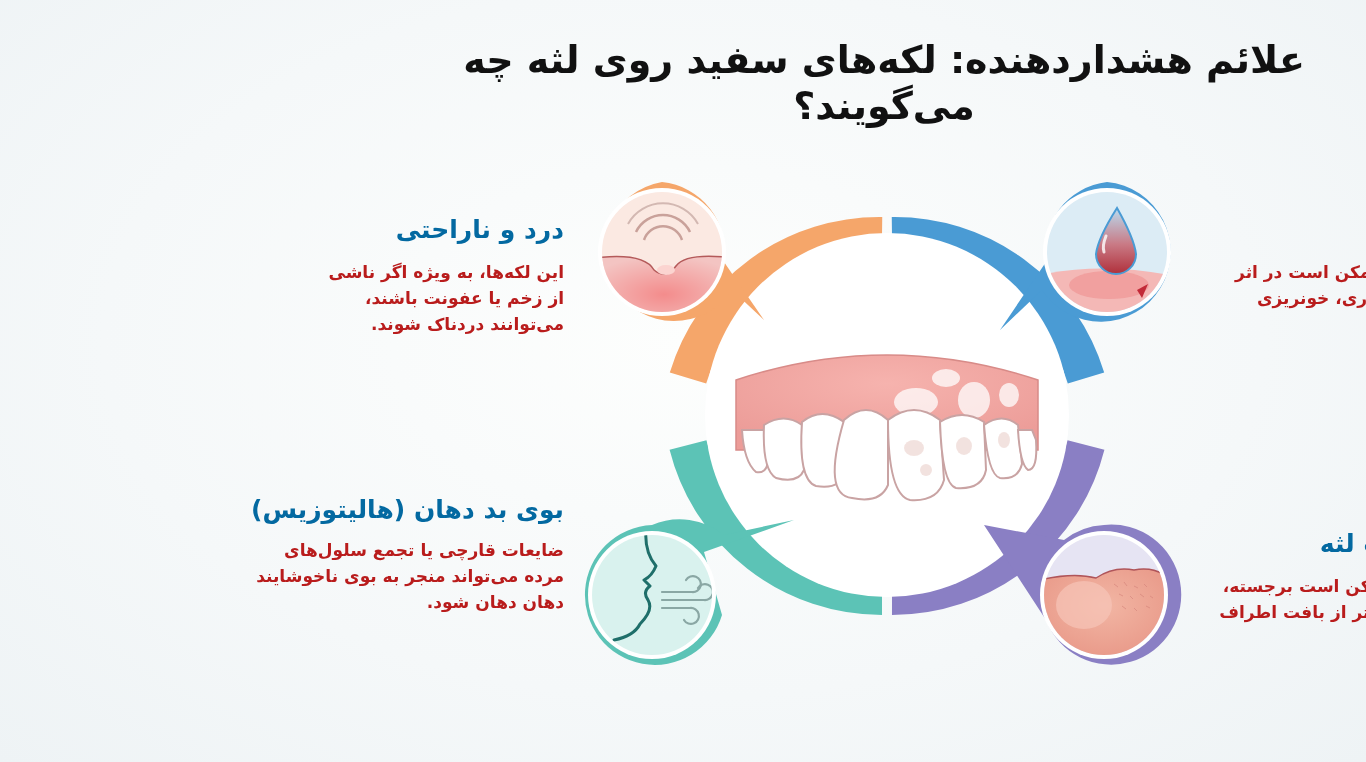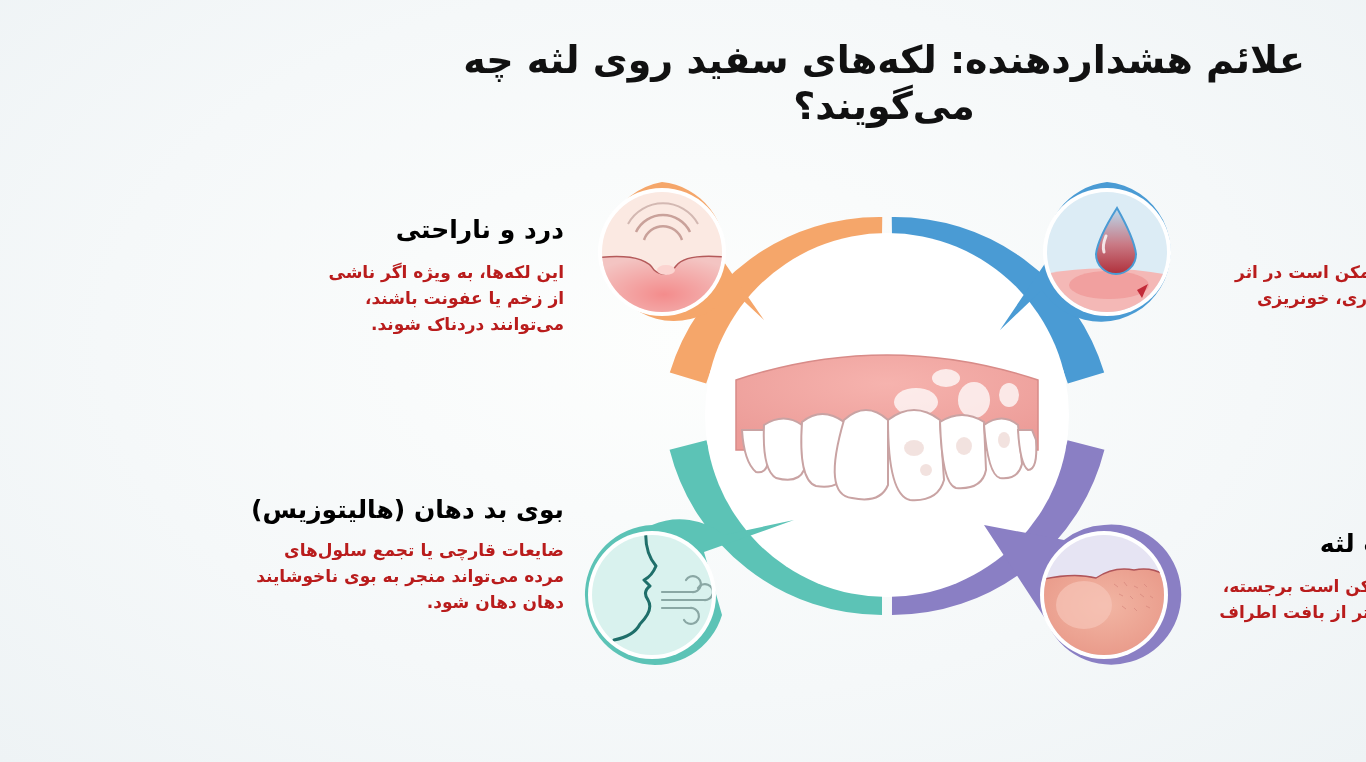--- a/index.html
+++ b/index.html
@@ -15,21 +15,21 @@
     position: absolute; top: 38px; left: 240px; width: 880px;
     text-align: center; font-size: 38px; font-weight: 900; color: #111;
     letter-spacing: -0.5px; line-height: 1.2;
   }
 
   .logo { position: absolute; top: 32px; left: 1188px; width: 124px; height: 124px; }
 
   .diagram { position: absolute; left: 0; top: 0; width: 1366px; height: 762px; }
 
   .block { position: absolute; text-align: right; direction: rtl; }
-  .block h2 { font-size: 25px; font-weight: 900; line-height: 1.3; color: #000000; }
+  .block h2 { font-size: 25px; font-weight: 900; line-height: 1.3; color: #0369a1; }
   .block p { font-size: 17px; font-weight: 700; line-height: 1.55; color: #b91c1c; margin-top: 12px; }
 
   .block.tl { top: 214px; left: 120px; width: 240px; }
   .block.tr { top: 214px; left: 1018px; width: 330px; }
   .block.bl { top: 494px; left: 40px; width: 320px; }
   .block.bl p { margin-top: 10px; }
   .block.br { top: 528px; left: 995px; width: 330px; }
 </style>
 </head>
 <body>

